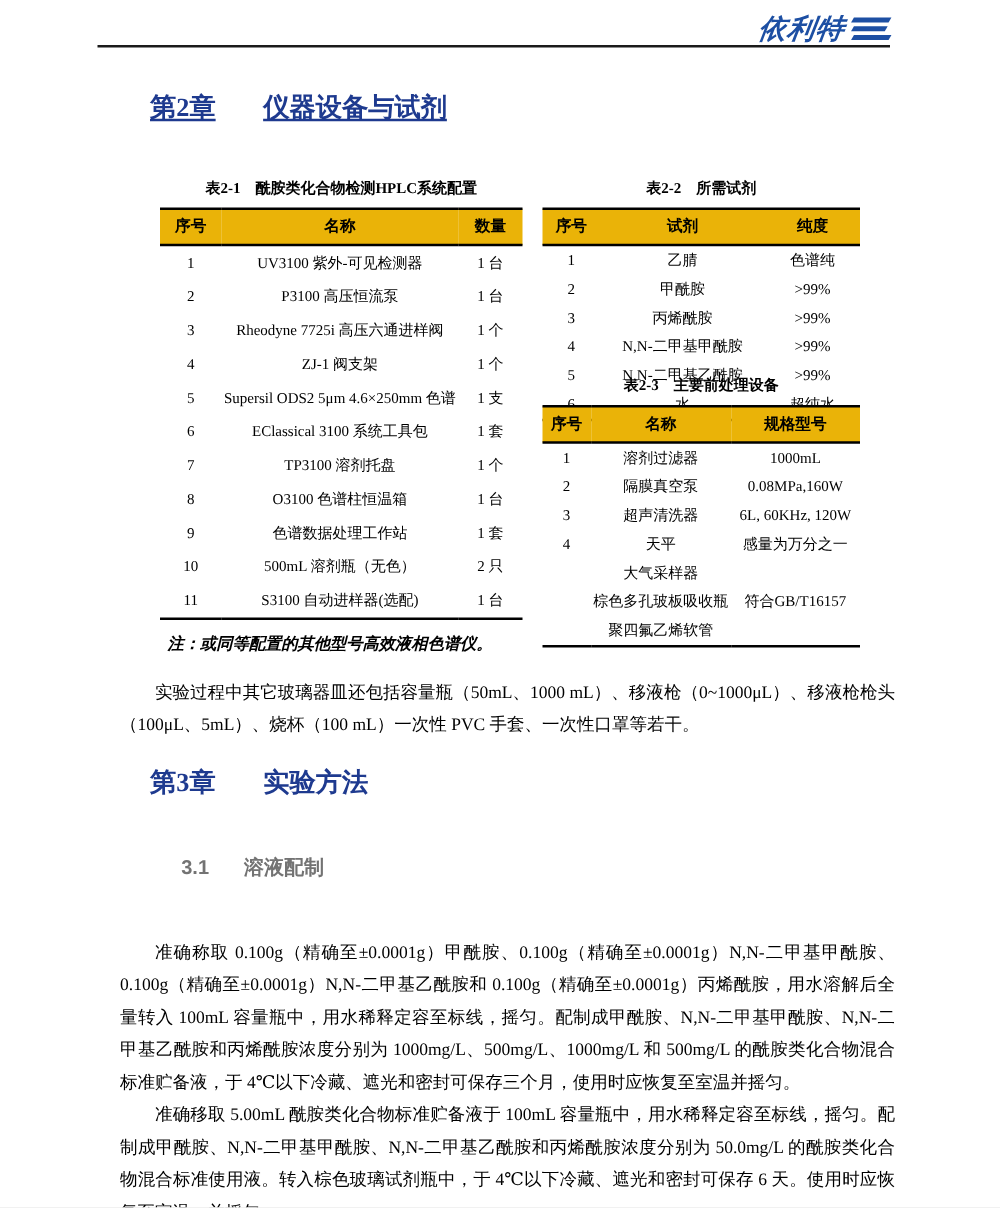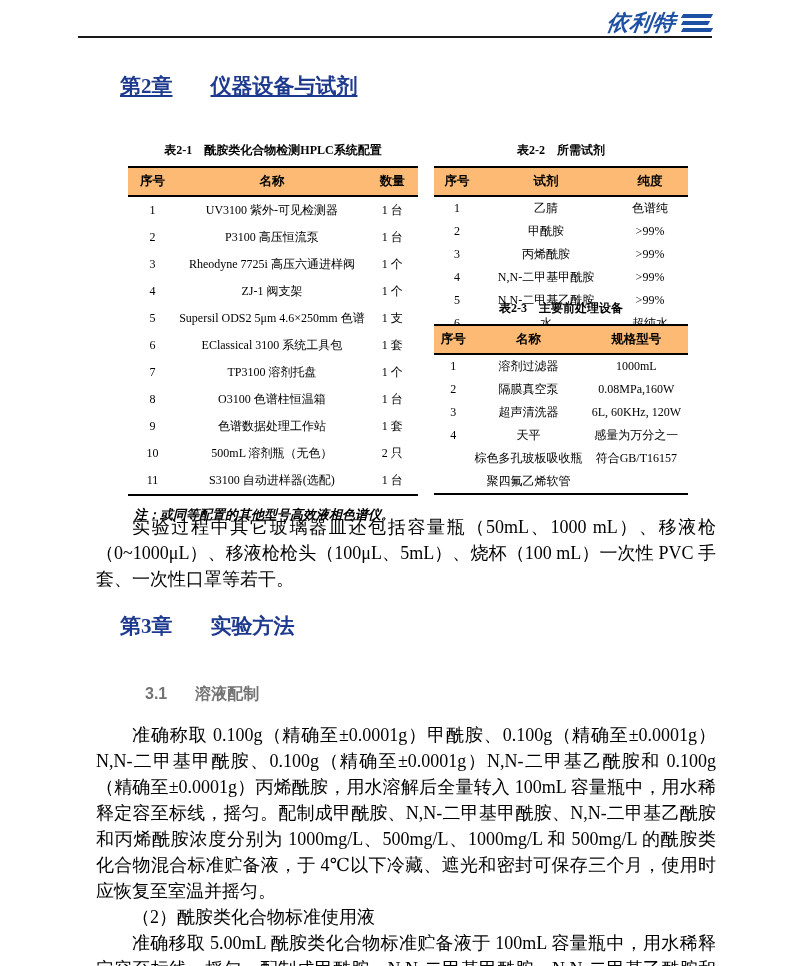--- a/index.html
+++ b/index.html
@@ -34,35 +34,35 @@
   .section-heading .num { margin-right:28px; }
 
   
   .tbl-wrap { position:absolute; }
   .tbl1-wrap { left:128px; top:142px; width:290px; }
   .tbl2-wrap { left:434px; top:142px; width:254px; }
   .tbl3-wrap { left:434px; top:300px; width:254px; }
   .tbl-caption { text-align:center; font-weight:bold; font-size:12px; margin-bottom:7px; }
   table { width:100%; border-collapse:collapse; font-size:12px;
     border-top:2px solid #000; border-bottom:2px solid #000; }
-  thead tr { background:#fdba74; }
+  thead tr { background:#eab308; }
   th { font-weight:bold; font-size:12.5px; padding:5px 2px; border-bottom:2px solid #000; }
   td { text-align:center; padding:3px 2px; white-space:nowrap; }
   .tbl1-wrap td { padding:5px 2px; }
   .tbl1-wrap th:nth-child(1), .tbl1-wrap td:nth-child(1){ width:50px; }
   .tbl1-wrap th:nth-child(3), .tbl1-wrap td:nth-child(3){ width:52px; }
   .tbl2-wrap th:nth-child(1), .tbl2-wrap td:nth-child(1){ width:46px; }
   .tbl2-wrap th:nth-child(3), .tbl2-wrap td:nth-child(3){ width:76px; }
   .tbl3-wrap th:nth-child(1), .tbl3-wrap td:nth-child(1){ width:40px; }
   .tbl3-wrap th:nth-child(3), .tbl3-wrap td:nth-child(3){ width:104px; }
   .tbl-note { margin-top:10px; font-weight:bold; font-style:italic; font-size:13px; padding-left:6px; }
 
   
-  .para { position:absolute; left:96px; width:620px; font-size:18px;
-    line-height:26px; text-align:justify; }
+  .para { position:absolute; left:96px; width:620px; font-size:14px;
+    line-height:26px; text-align:justify;margin-top:28px; }
   .para-glassware { top:514px; text-indent:2em; }
   .body-block { top:722px; }
   .body-block p { text-indent:2em; text-align:justify; }
 </style>
 </head>
 <body>
 
 <div class="page">
 
   <div class="header">
@@ -222,20 +222,25 @@
             <td>超声清洗器</td>
             <td>6L, 60KHz, 120W</td>
           </tr>
           <tr>
             <td>4</td>
             <td>天平</td>
             <td>感量为万分之一</td>
           </tr>
           <tr>
             <td></td>
+            <td>大气采样器</td>
+            <td></td>
+          </tr>
+          <tr>
+            <td></td>
             <td>棕色多孔玻板吸收瓶</td>
             <td>符合GB/T16157</td>
           </tr>
           <tr>
             <td></td>
             <td>聚四氟乙烯软管</td>
             <td></td>
           </tr>
         </tbody>
     </table>
@@ -246,17 +251,16 @@
   <h1 class="chapter chapter3">
     <span class="num">第3章</span><span>实验方法</span>
   </h1>
 
   <h2 class="section-heading">
     <span class="num">3.1</span><span>溶液配制</span>
   </h2>
 
   <div class="para body-block">
     <p>准确称取 0.100g（精确至±0.0001g）甲酰胺、0.100g（精确至±0.0001g）N,N-二甲基甲酰胺、0.100g（精确至±0.0001g）N,N-二甲基乙酰胺和 0.100g（精确至±0.0001g）丙烯酰胺，用水溶解后全量转入 100mL 容量瓶中，用水稀释定容至标线，摇匀。配制成甲酰胺、N,N-二甲基甲酰胺、N,N-二甲基乙酰胺和丙烯酰胺浓度分别为 1000mg/L、500mg/L、1000mg/L 和 500mg/L 的酰胺类化合物混合标准贮备液，于 4℃以下冷藏、遮光和密封可保存三个月，使用时应恢复至室温并摇匀。</p>
-    <p>（2）酰胺类化合物标准使用液</p>
     <p>准确移取 5.00mL 酰胺类化合物标准贮备液于 100mL 容量瓶中，用水稀释定容至标线，摇匀。配制成甲酰胺、N,N-二甲基甲酰胺、N,N-二甲基乙酰胺和丙烯酰胺浓度分别为 50.0mg/L 的酰胺类化合物混合标准使用液。转入棕色玻璃试剂瓶中，于 4℃以下冷藏、遮光和密封可保存 6 天。使用时应恢复至室温，并摇匀。</p>
   </div>
 
 </div>
 
 </body></html>

